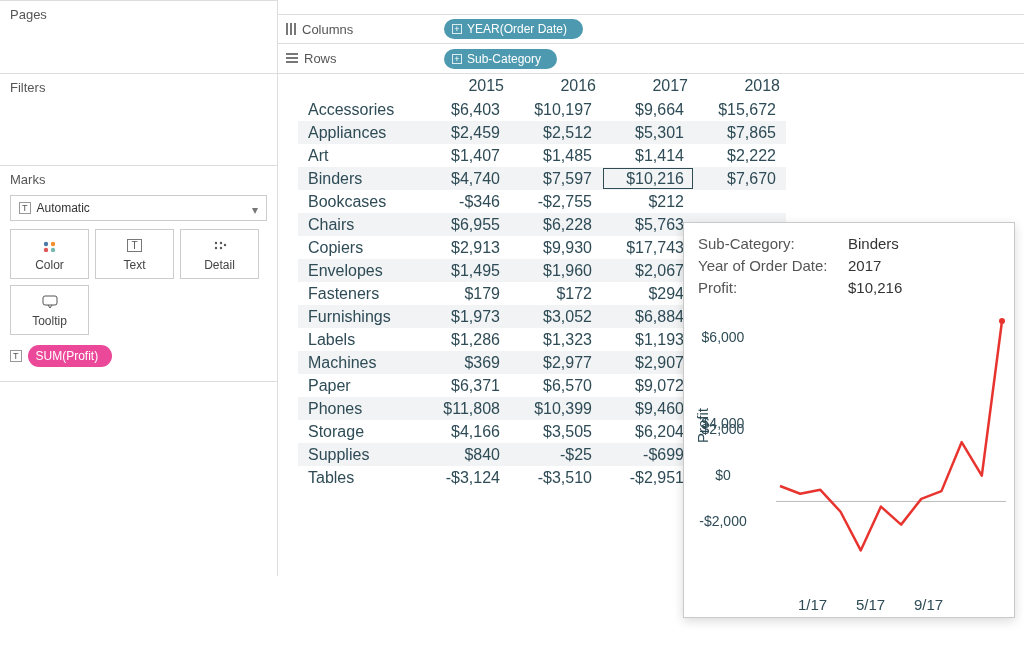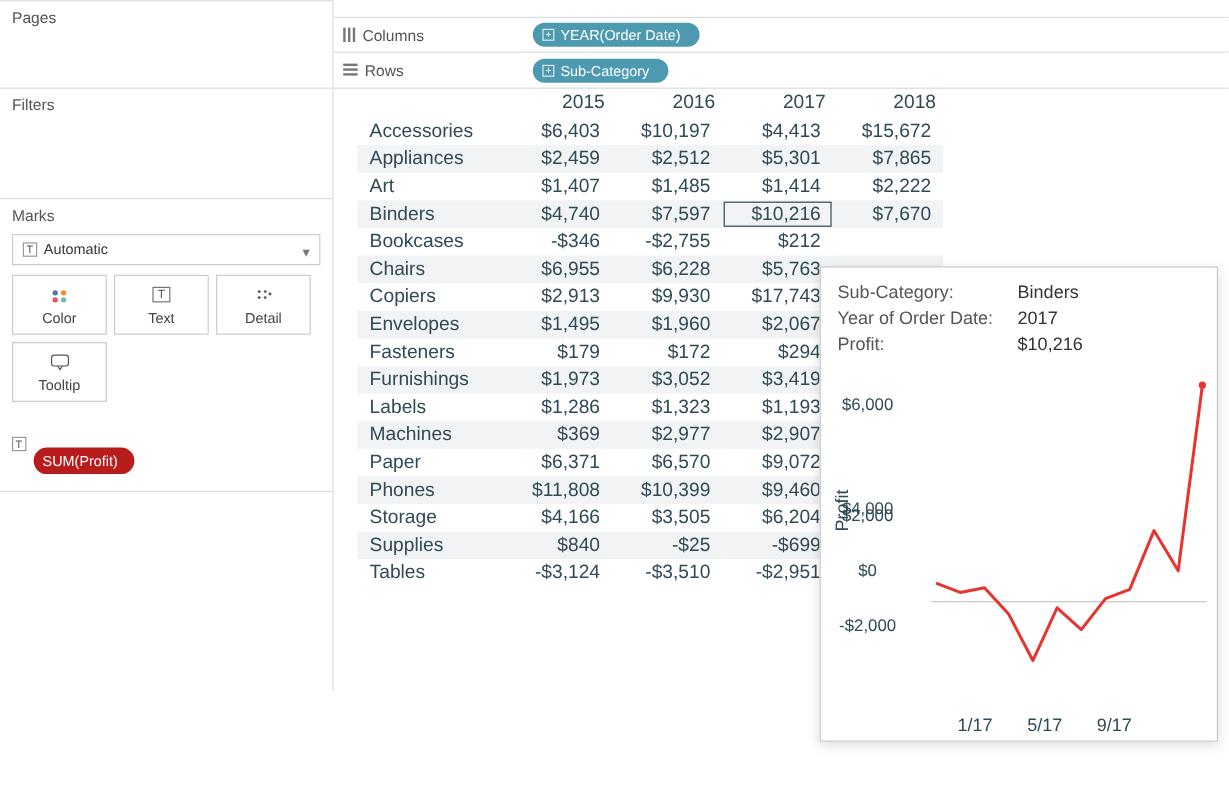--- a/index.html
+++ b/index.html
@@ -57,29 +57,28 @@
     border: 1px solid #ccc;
     display: flex; flex-direction: column;
     align-items: center; justify-content: center;
     font-size: 12px; color: #444;
     gap: 3px;
     background: #fff;
   }
   .mark-btn.small { width: 79px; }
   .mark-icon { height: 18px; display:flex; align-items:center; justify-content:center; }
   .pill {
-    background: #b91c1c;
+    background: #ec4899;
     color: #fff;
     border-radius: 11px;
     height: 22px;
     display: inline-flex;
     align-items: center;
     padding: 0 14px 0 8px;
     font-size: 12px;
-    margin-top: 28px;
   }
   .sum-row {
     display:flex; align-items:center; gap:6px; margin-top:10px;
   }
   .sum-row .t-icon {
     border: 1px solid #999; font-size: 9px; padding: 0 2px;
     color: #555;
   }
 
   .top-shelves {
@@ -279,21 +278,21 @@
           <th style="width: 92px;">2016</th>
           <th style="width: 92px;">2017</th>
           <th style="width: 92px;">2018</th>
         </tr>
       </thead>
       <tbody>
         <tr>
           <td class="rowhead">Accessories</td>
           <td>$6,403</td>
           <td>$10,197</td>
-          <td>$4,413</td>
+          <td>$9,664</td>
           <td>$15,672</td>
         </tr>
         <tr>
           <td class="rowhead">Appliances</td>
           <td>$2,459</td>
           <td>$2,512</td>
           <td>$5,301</td>
           <td>$7,865</td>
         </tr>
         <tr>
@@ -342,21 +341,21 @@
           <td class="rowhead">Fasteners</td>
           <td>$179</td>
           <td>$172</td>
           <td>$294</td>
           <td></td>
         </tr>
         <tr>
           <td class="rowhead">Furnishings</td>
           <td>$1,973</td>
           <td>$3,052</td>
-          <td>$3,419</td>
+          <td>$6,884</td>
           <td></td>
         </tr>
         <tr>
           <td class="rowhead">Labels</td>
           <td>$1,286</td>
           <td>$1,323</td>
           <td>$1,193</td>
           <td></td>
         </tr>
         <tr>

